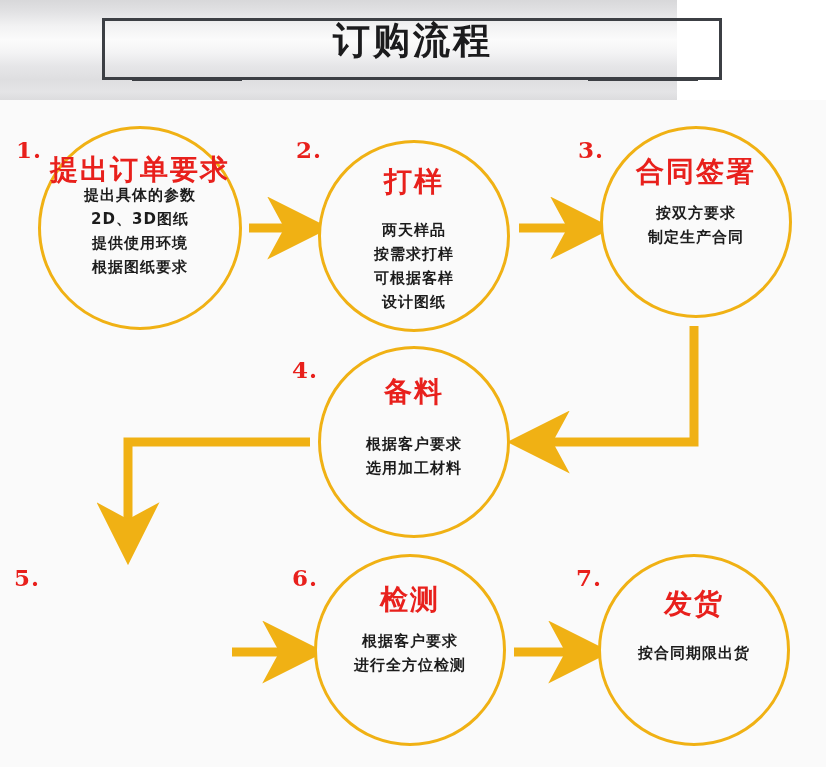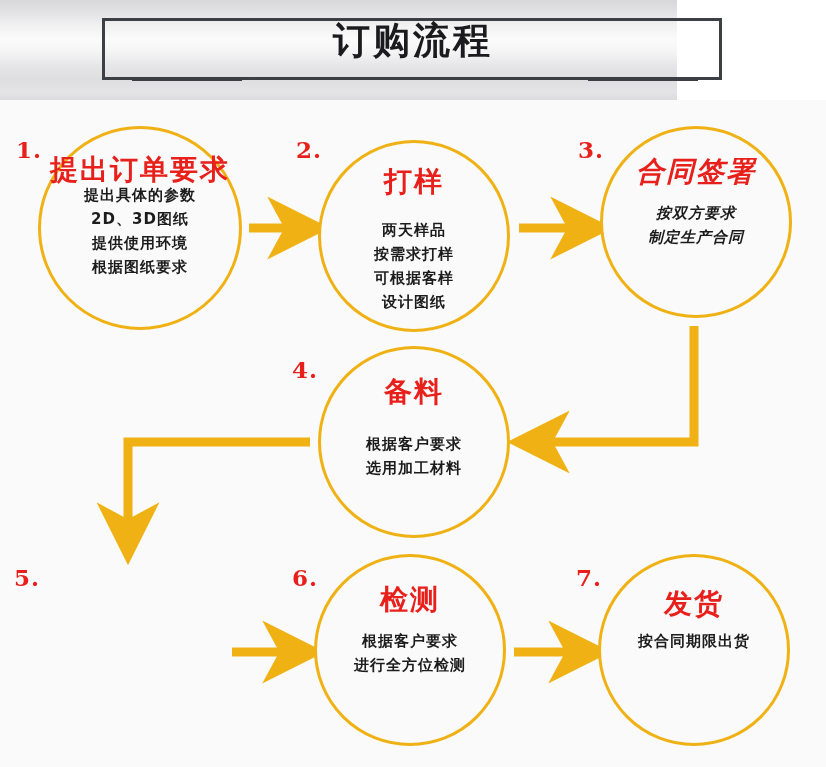--- a/index.html
+++ b/index.html
@@ -140,21 +140,21 @@
     font-size: 23px;
     font-weight: bold;
     color: #E8201C;
     letter-spacing: 1px;
     white-space: nowrap;
   }
 
   
   #node-1 { left: 38px;  top: 26px;  width: 204px; height: 204px; padding-top: 28px; }
   #node-2 { left: 318px; top: 40px;  width: 192px; height: 192px; padding-top: 26px; gap: 23px; }
-  #node-3 { left: 600px; top: 26px;  width: 192px; height: 192px; padding-top: 30px; font-style: italic; }
+  #node-3 { left: 600px; top: 26px;  width: 192px; height: 192px; padding-top: 30px; }
   #node-4 { left: 318px; top: 246px; width: 192px; height: 192px; padding-top: 30px; }
   #node-5 { left: 32px;  top: 454px; width: 192px; height: 192px; padding-top: 34px; }
   #node-6 { left: 314px; top: 454px; width: 192px; height: 192px; padding-top: 30px; }
   #node-7 { left: 598px; top: 454px; width: 192px; height: 192px; padding-top: 34px; }
 
   #num-1 { left: 16px;  top: 36px; }
   #num-2 { left: 296px; top: 36px; }
   #num-3 { left: 578px; top: 36px; }
   #num-4 { left: 292px; top: 256px; }
   #num-5 { left: 14px;  top: 464px; }
@@ -258,18 +258,18 @@
     <div class="node-title">检测</div>
     <div class="node-lines" style="margin-top:16px">
       <div class="node-line">根据客户要求</div>
       <div class="node-line">进行全方位检测</div>
     </div>
   </div>
 
   <div id="num-7" class="node-num">7.</div>
   <div id="node-7" class="node">
     <div class="node-title">发货</div>
-    <div class="node-lines" style="margin-top:12px">
+    <div class="node-lines" style="margin-top:24px">
       <div class="node-line">按合同期限出货</div>
     </div>
   </div>
 
 </div>
 
 </body></html>

